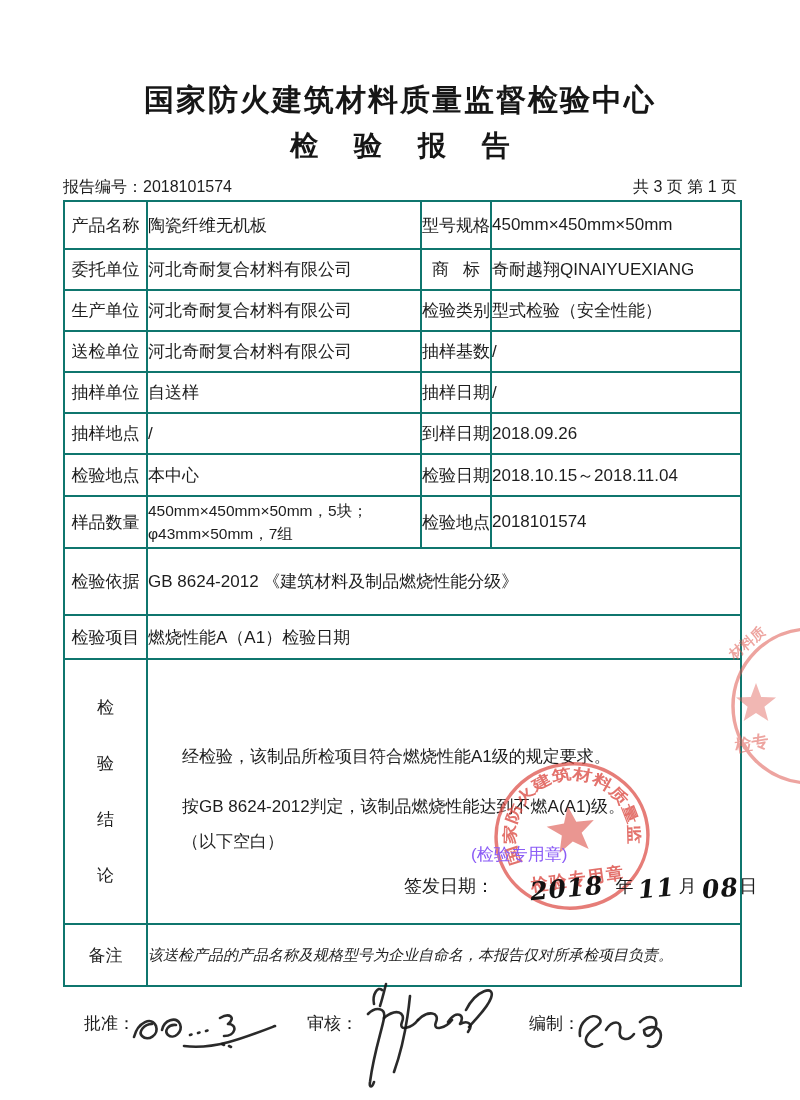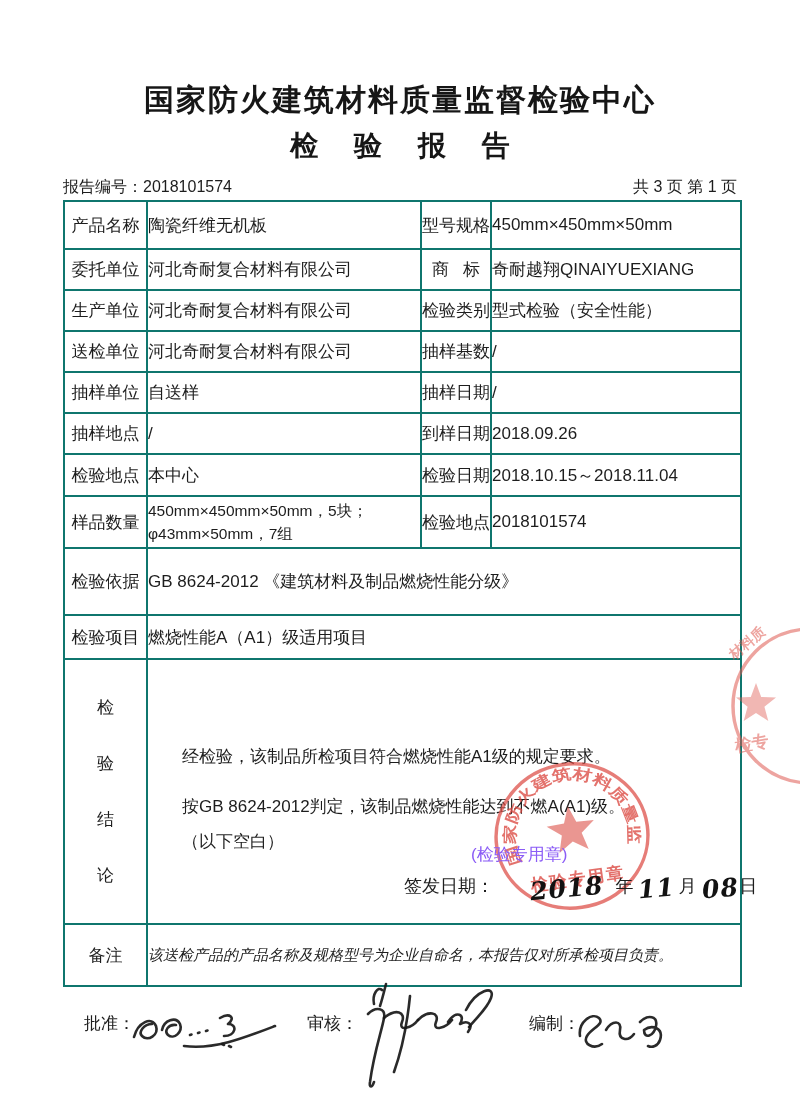--- a/index.html
+++ b/index.html
@@ -139,21 +139,21 @@
       <td class="val qty">450mm×450mm×50mm，5块；φ43mm×50mm，7组</td>
       <td class="lab">检验地点</td>
       <td class="val">2018101574</td>
     </tr>
     <tr class="r9">
       <td class="lab">检验依据</td>
       <td class="val" colspan="3">GB 8624-2012 《建筑材料及制品燃烧性能分级》</td>
     </tr>
     <tr class="r10">
       <td class="lab">检验项目</td>
-      <td class="val" colspan="3">燃烧性能A（A1）级适用项目</td>
+      <td class="val" colspan="3">燃烧性能A（A1）检验日期</td>
     </tr>
     <tr class="r11">
       <td>
         <div class="vlabel">
           <span>检</span>
           <span>验</span>
           <span>结</span>
           <span>论</span>
         </div>
       </td>

